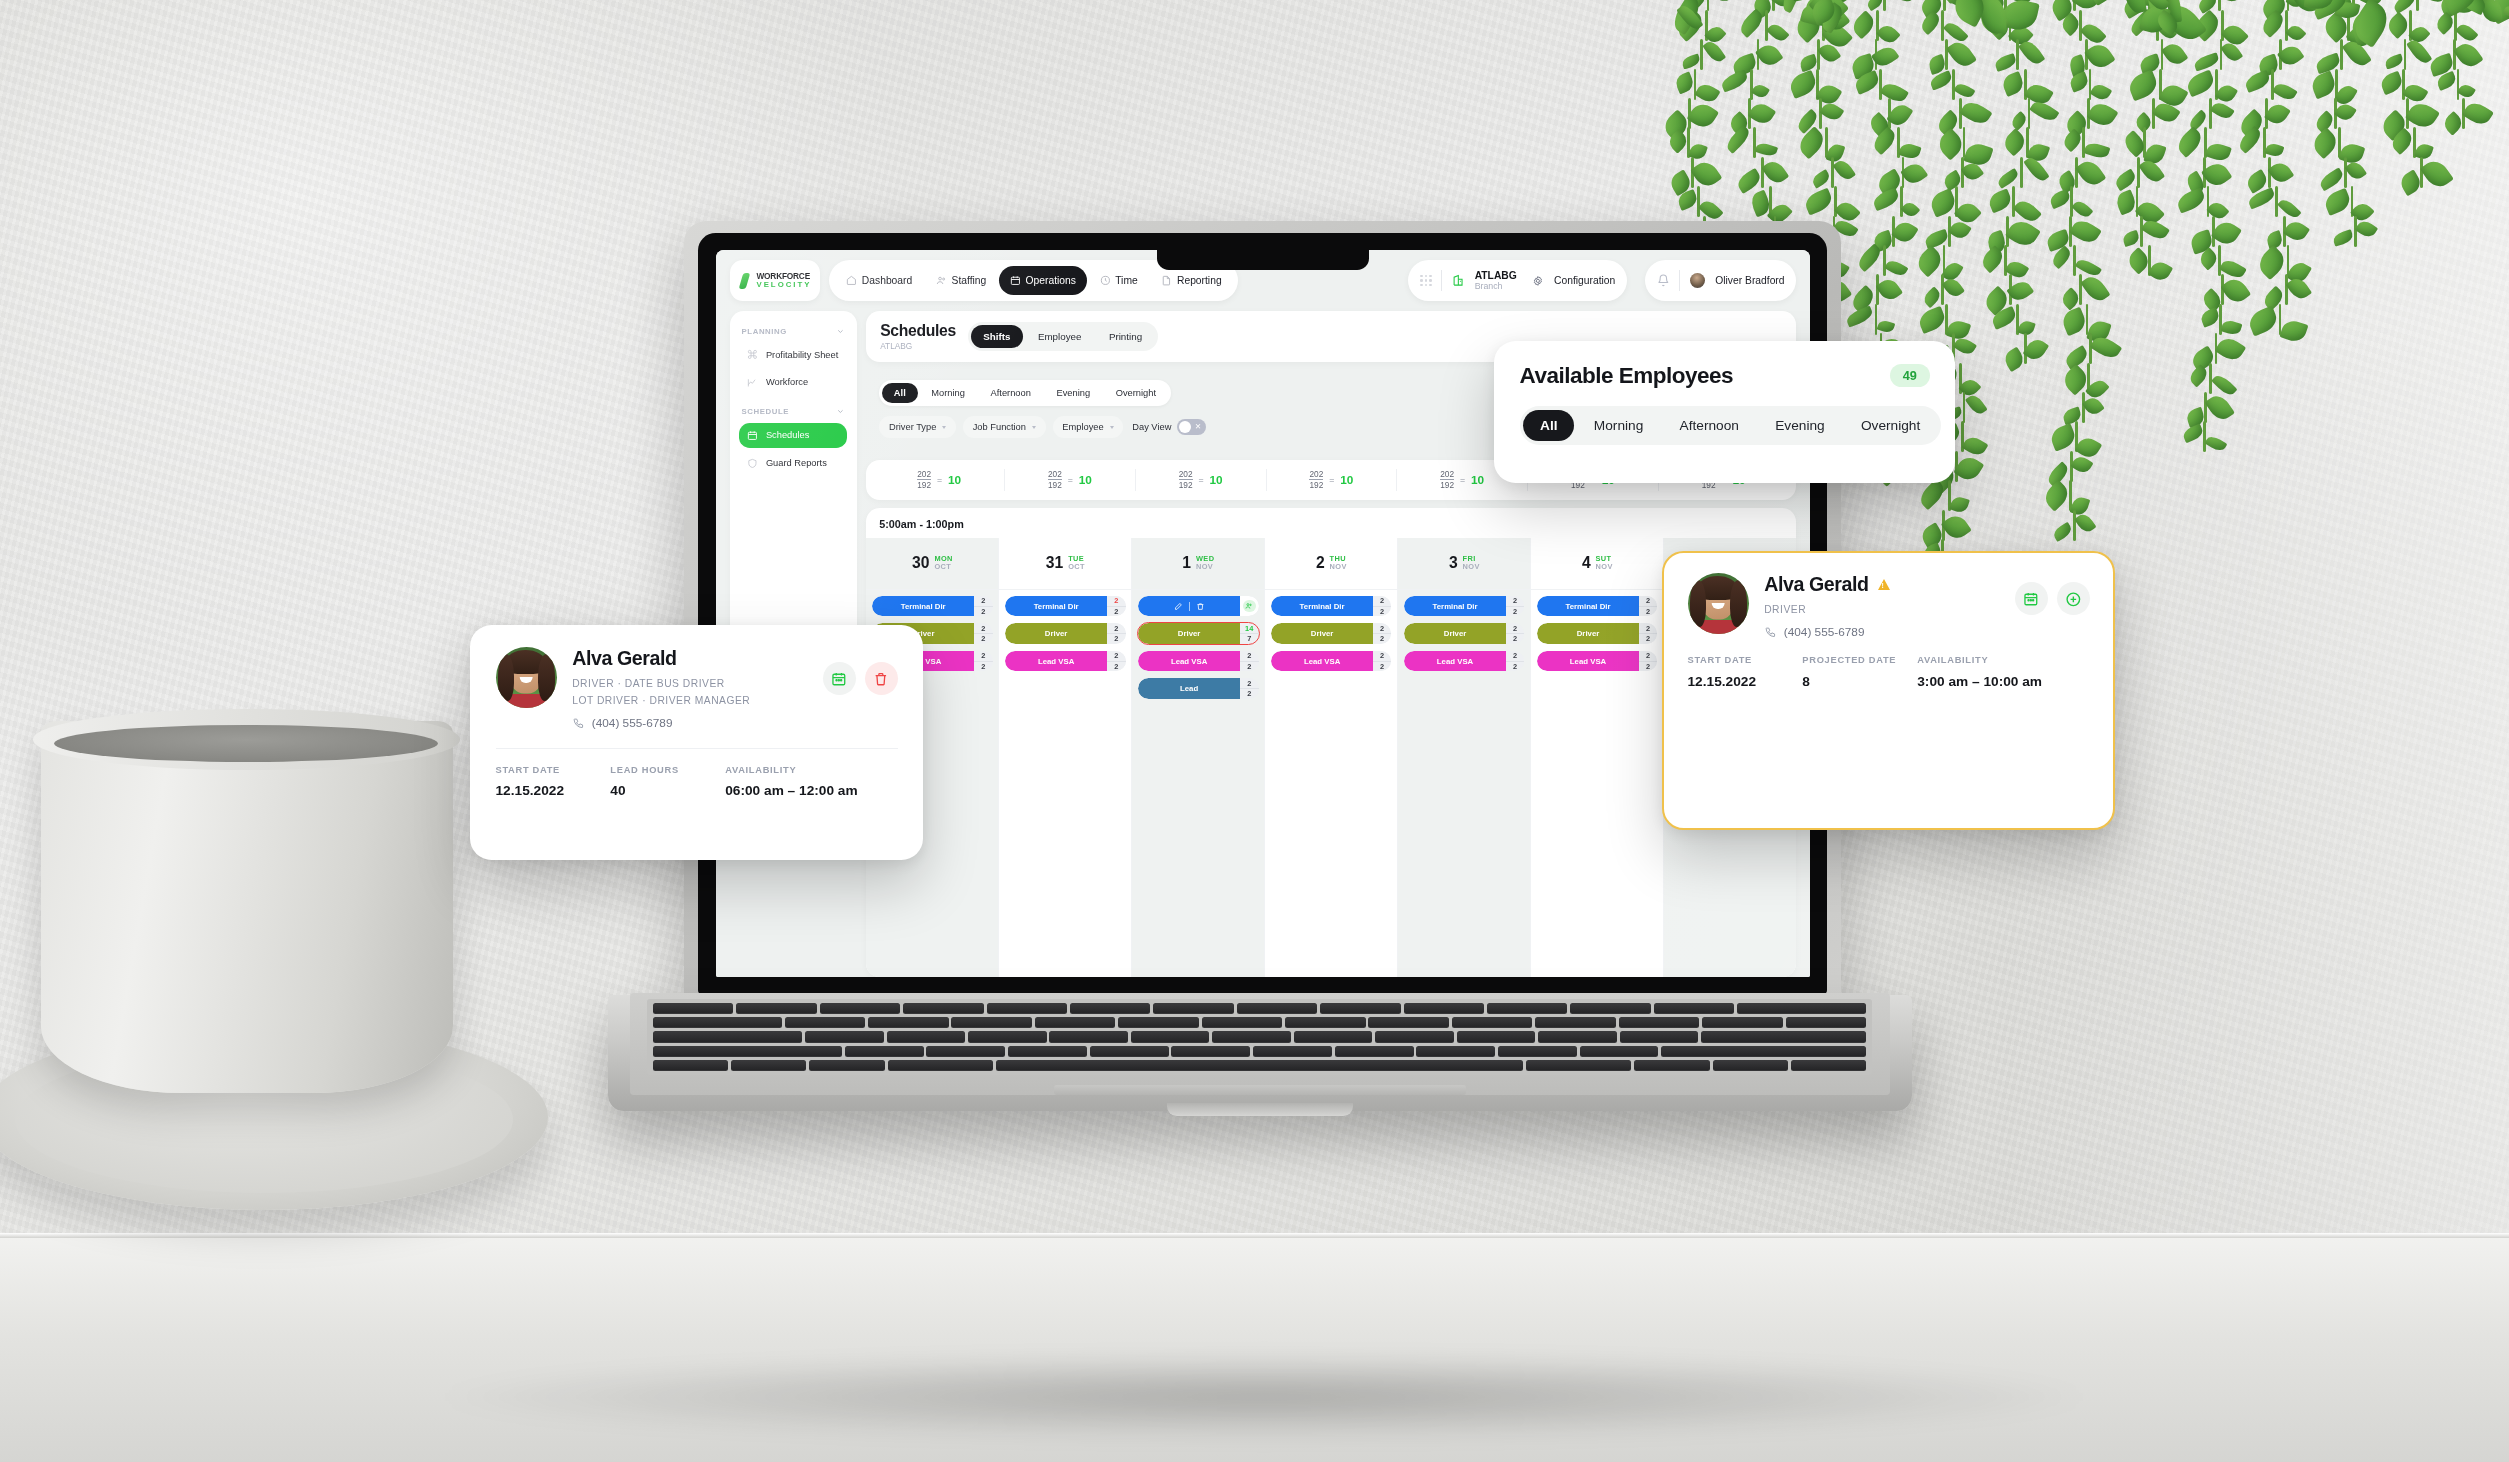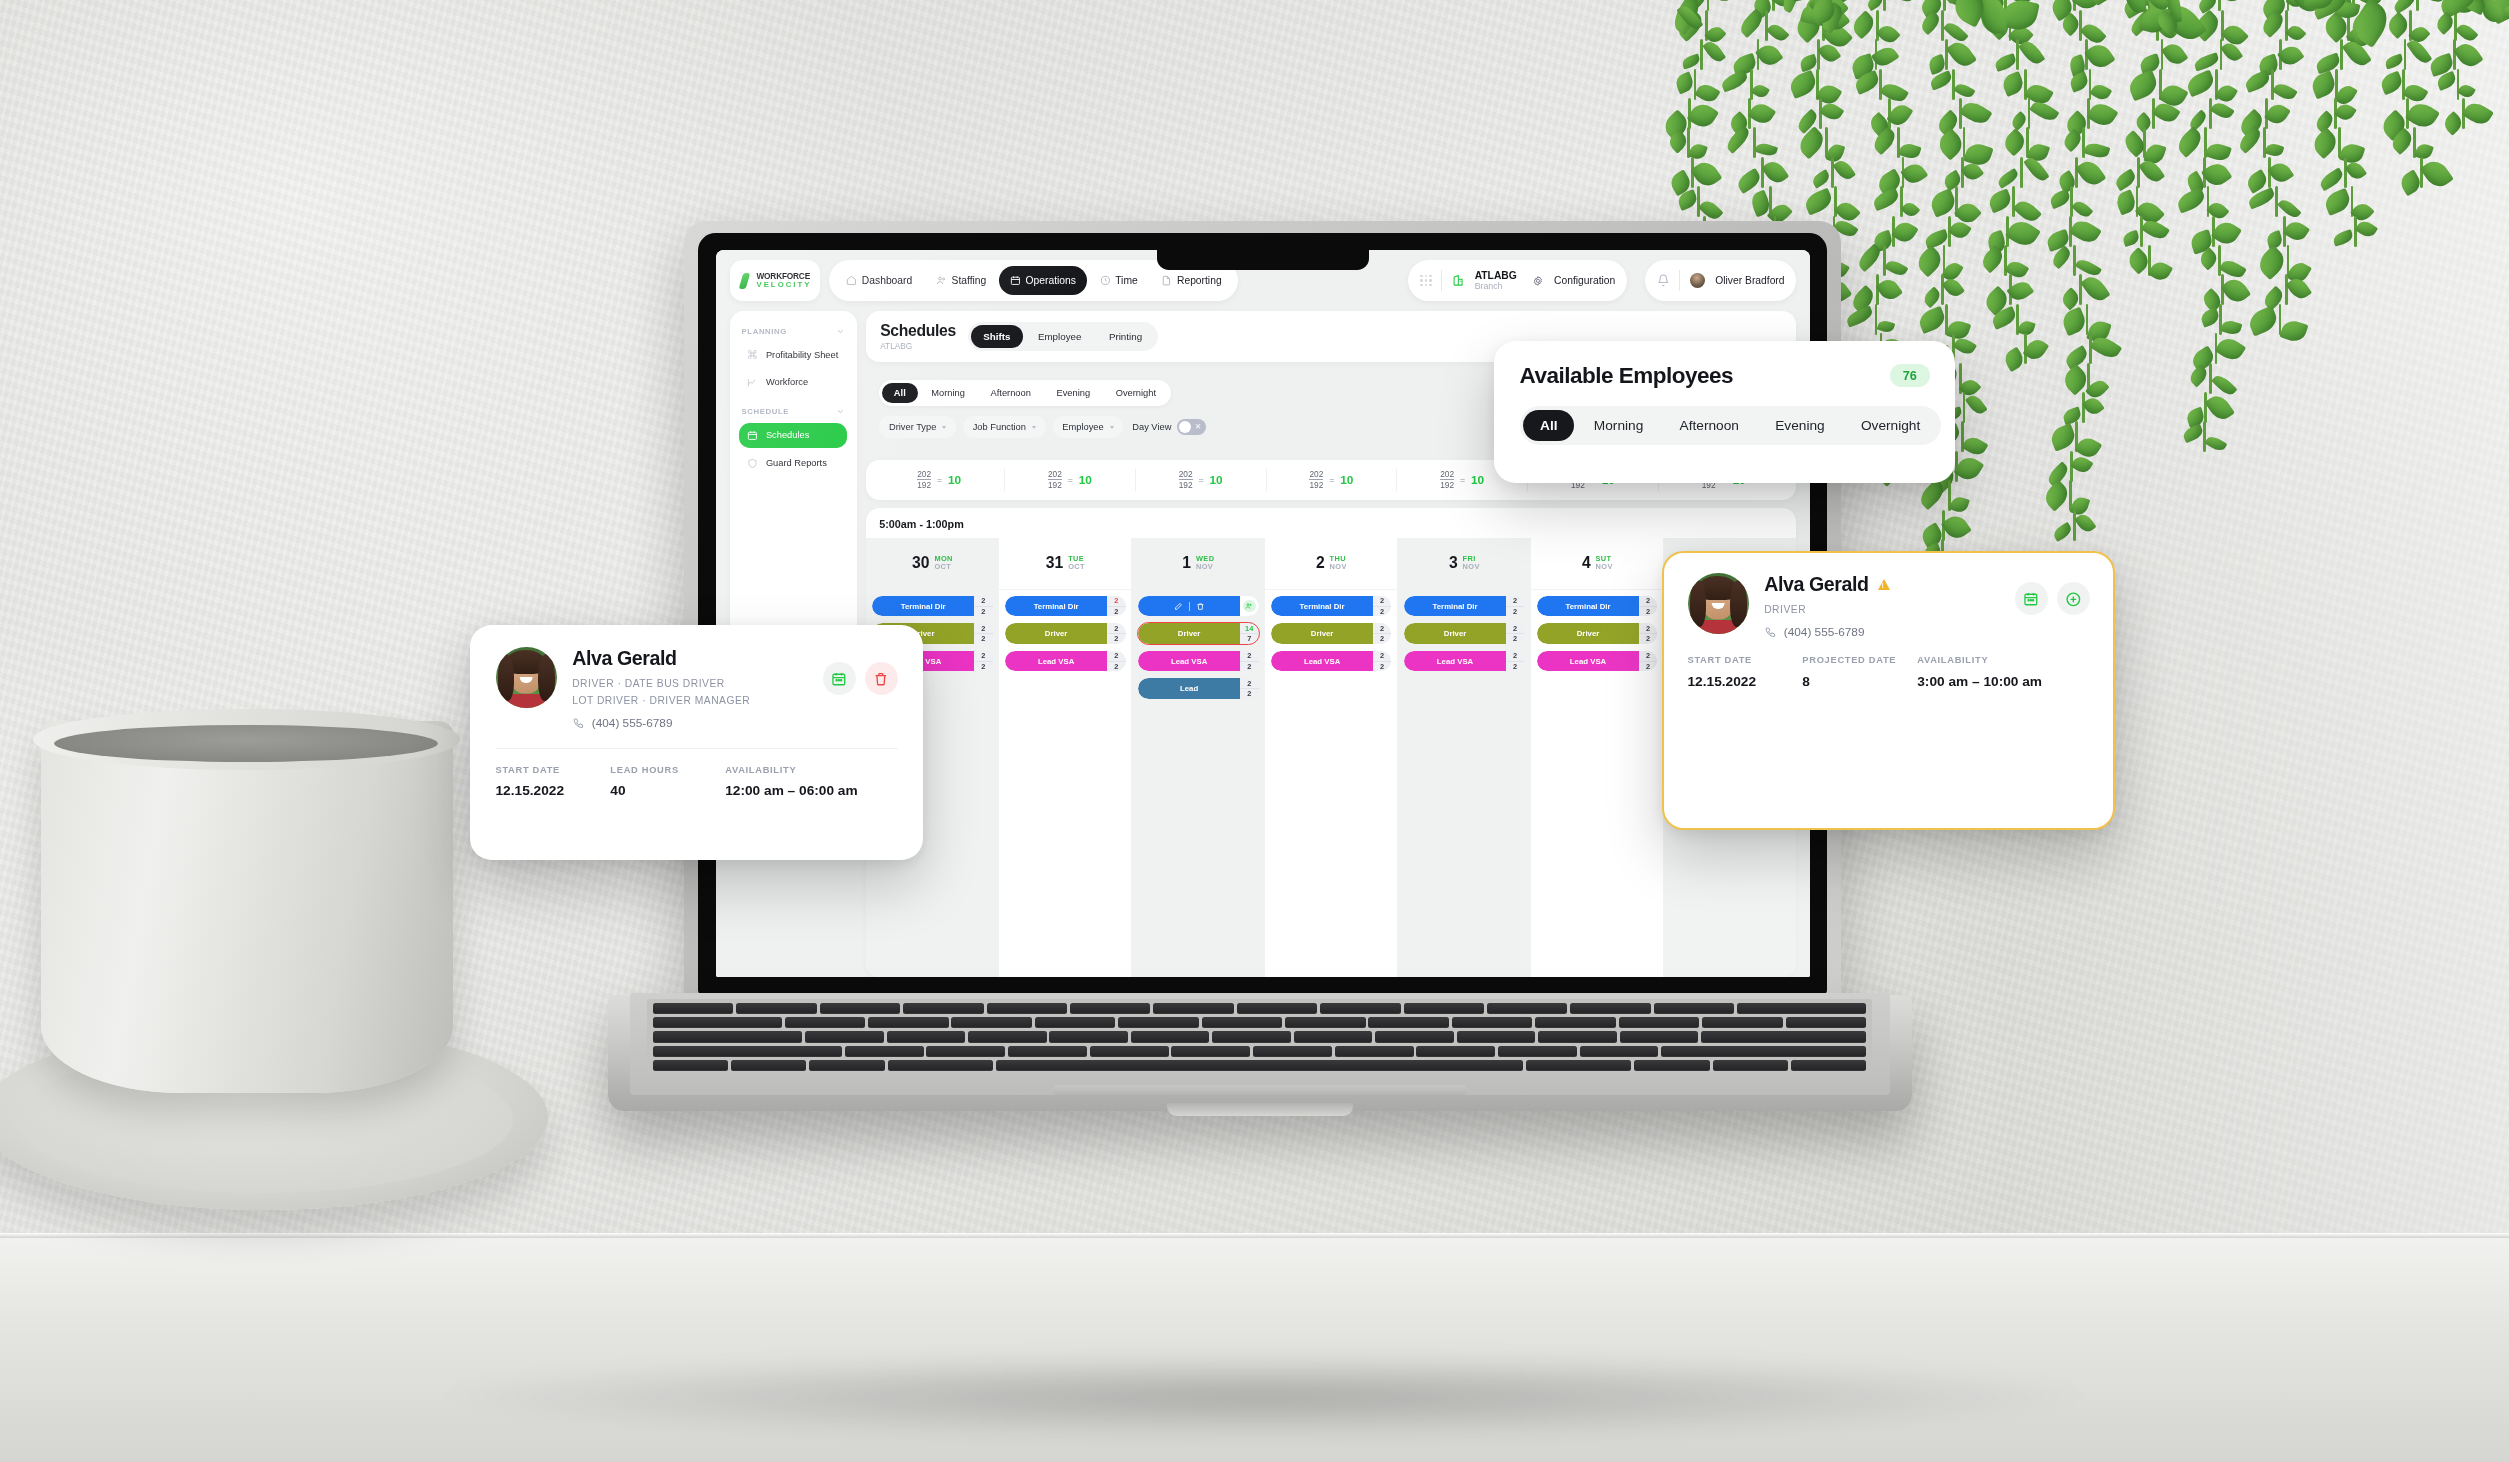--- a/index.html
+++ b/index.html
@@ -1568,21 +1568,21 @@
           <div class="key" style="flex: 1 1 0%;"></div>
         </div>
       </div>
     <div class="trackpad"></div>
     <div class="base-lip"></div>
   </div>
 
   <div class="float card-avail">
     <div class="avail-top">
       <div class="avail-title">Available Employees</div>
-      <div class="avail-count">76</div>
+      <div class="avail-count">49</div>
     </div>
     <div class="avail-seg">
       <div class="s active">All</div>
       <div class="s">Morning</div>
       <div class="s">Afternoon</div>
       <div class="s">Evening</div>
       <div class="s">Overnight</div>
     </div>
   </div>
 
@@ -1633,21 +1633,21 @@
       <div class="emp-stat">
         <div class="k">START DATE</div>
         <div class="v">12.15.2022</div>
       </div>
       <div class="emp-stat">
         <div class="k">LEAD HOURS</div>
         <div class="v">40</div>
       </div>
       <div class="emp-stat wide">
         <div class="k">AVAILABILITY</div>
-        <div class="v">12:00 am – 06:00 am</div>
+        <div class="v">06:00 am – 12:00 am</div>
       </div>
     </div>
   </div>
 
   <div class="float card-emp-r">
     <div class="emp-head">
       <div class="photo">
         <div class="shirt"></div>
         <div class="face"></div>
         <div class="hair-top"></div>

